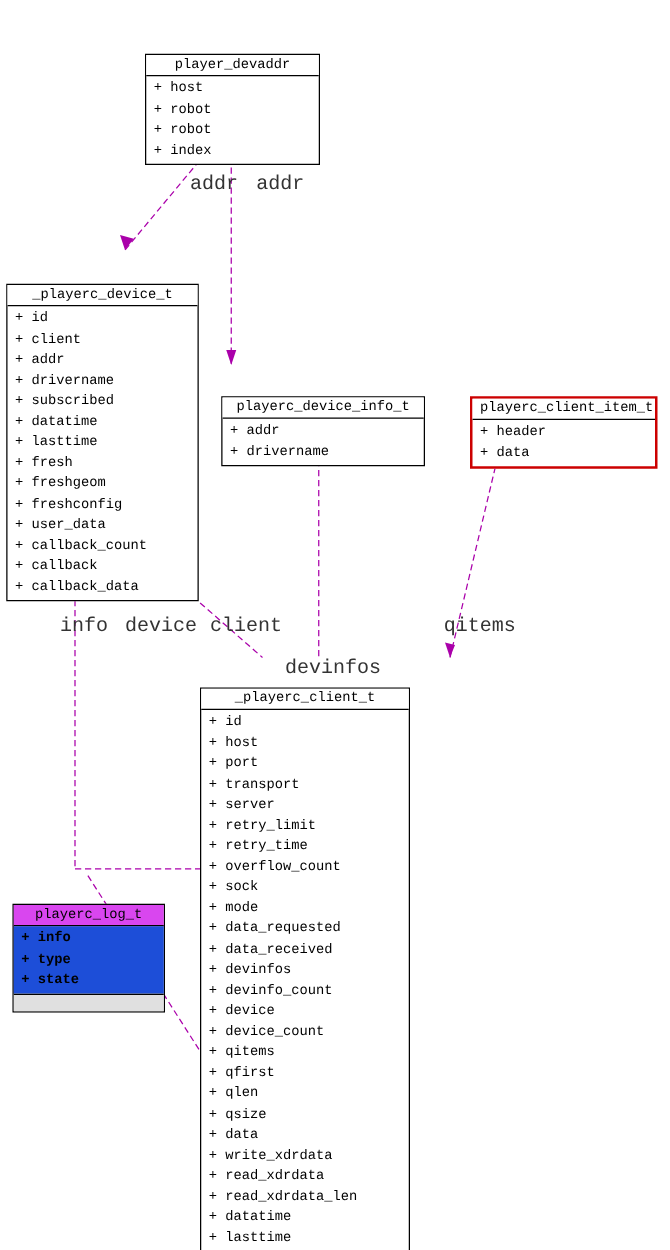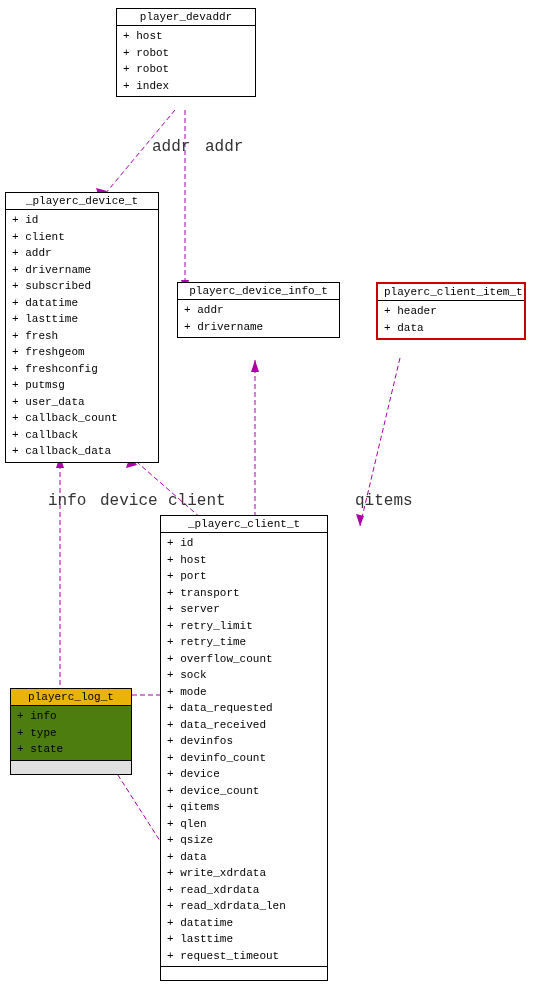--- a/index.html
+++ b/index.html
@@ -14,20 +14,21 @@
     }
     .diagram-container {
       position: relative;
       width: 536px;
       height: 1000px;
     }
     .uml-box {
       position: absolute;
       border: 1px solid #000;
       background: #fff;
+      margin-top: 35px;
     }
     .uml-box.red-border {
       border: 2px solid #cc0000;
     }
     .uml-box-title {
       border-bottom: 1px solid #000;
       padding: 2px 6px;
       font-weight: normal;
       text-align: center;
       background: #fff;
@@ -99,21 +100,20 @@
       <div>+ id</div>
       <div>+ client</div>
       <div>+ addr</div>
       <div>+ drivername</div>
       <div>+ subscribed</div>
       <div>+ datatime</div>
       <div>+ lasttime</div>
       <div>+ fresh</div>
       <div>+ freshgeom</div>
       <div>+ freshconfig</div>
-      <div>+ putmsg</div>
       <div>+ user_data</div>
       <div>+ callback_count</div>
       <div>+ callback</div>
       <div>+ callback_data</div>
     </div>
   </div>
 
   <div class="uml-box" style="left: 177px; top: 282px; width: 163px;">
     <div class="uml-box-title">playerc_device_info_t</div>
     <div class="uml-box-body">
@@ -149,37 +149,38 @@
       <div>+ overflow_count</div>
       <div>+ sock</div>
       <div>+ mode</div>
       <div>+ data_requested</div>
       <div>+ data_received</div>
       <div>+ devinfos</div>
       <div>+ devinfo_count</div>
       <div>+ device</div>
       <div>+ device_count</div>
       <div>+ qitems</div>
+      <div>+ qfirst</div>
       <div>+ qlen</div>
       <div>+ qsize</div>
       <div>+ data</div>
       <div>+ write_xdrdata</div>
       <div>+ read_xdrdata</div>
       <div>+ read_xdrdata_len</div>
       <div>+ datatime</div>
       <div>+ lasttime</div>
       <div>+ request_timeout</div>
     </div>
 
     <div style="border-top: 1px solid #000; height: 14px;"></div>
   </div>
 
   <div class="uml-box" style="left: 10px; top: 688px; width: 122px; background: #e0e0e0;">
-    <div class="uml-box-title" style="background: #eab308;">playerc_log_t</div>
-    <div class="uml-box-body" style="background: #4d7c0f;">
+    <div class="uml-box-title" style="background: #d946ef;">playerc_log_t</div>
+    <div class="uml-box-body" style="background: #1d4ed8; font-weight: bold;">
       <div>+ info</div>
       <div>+ type</div>
       <div>+ state</div>
     </div>
 
     <div style="border-top: 1px solid #000; height: 14px; background: #e0e0e0;"></div>
   </div>
 
 </div>
 

